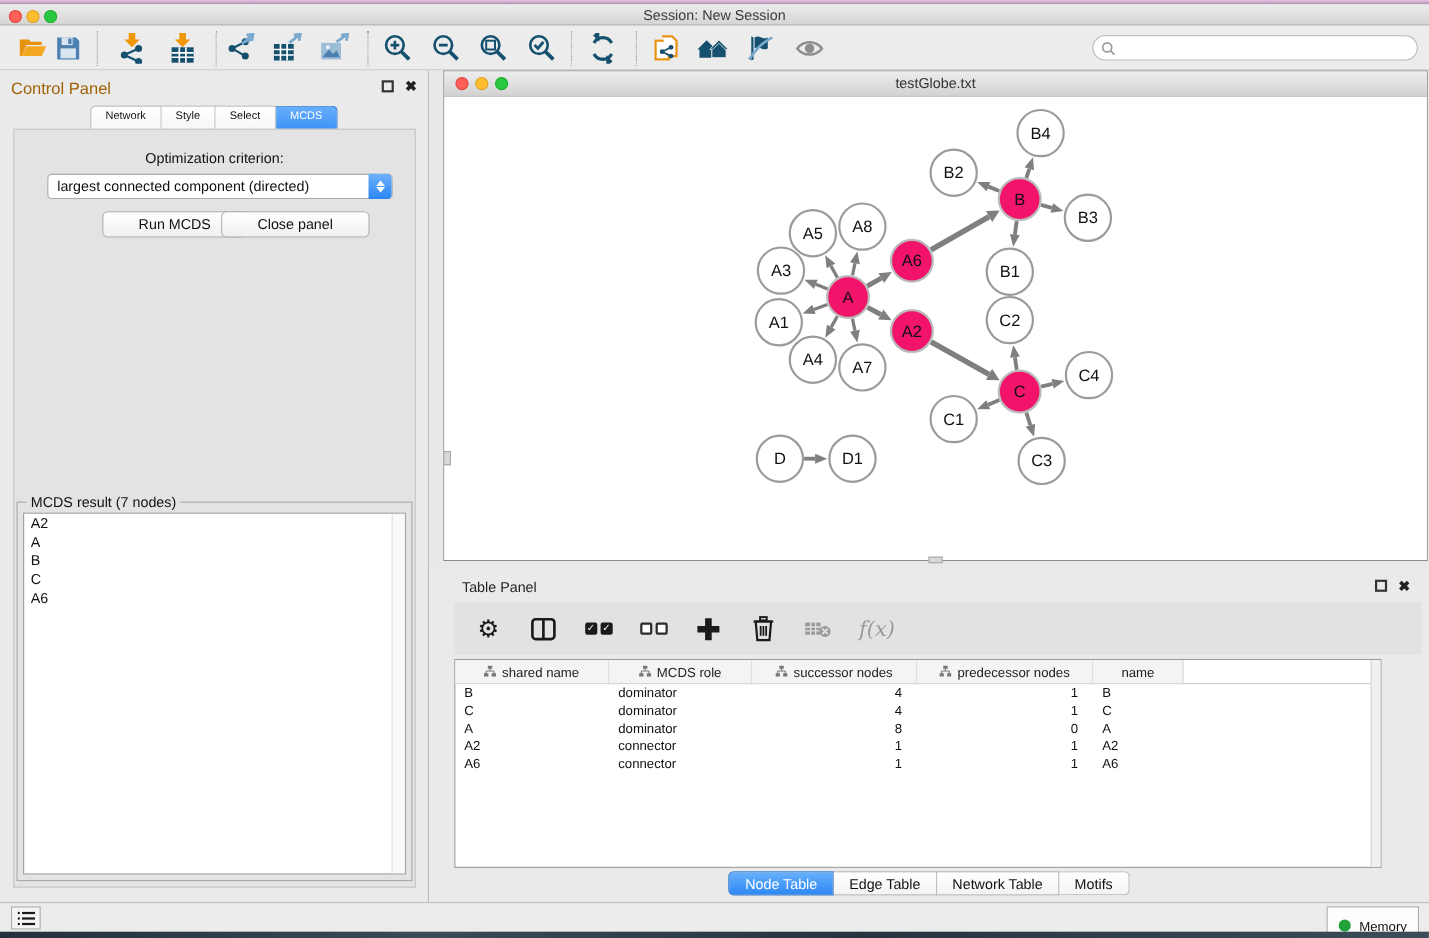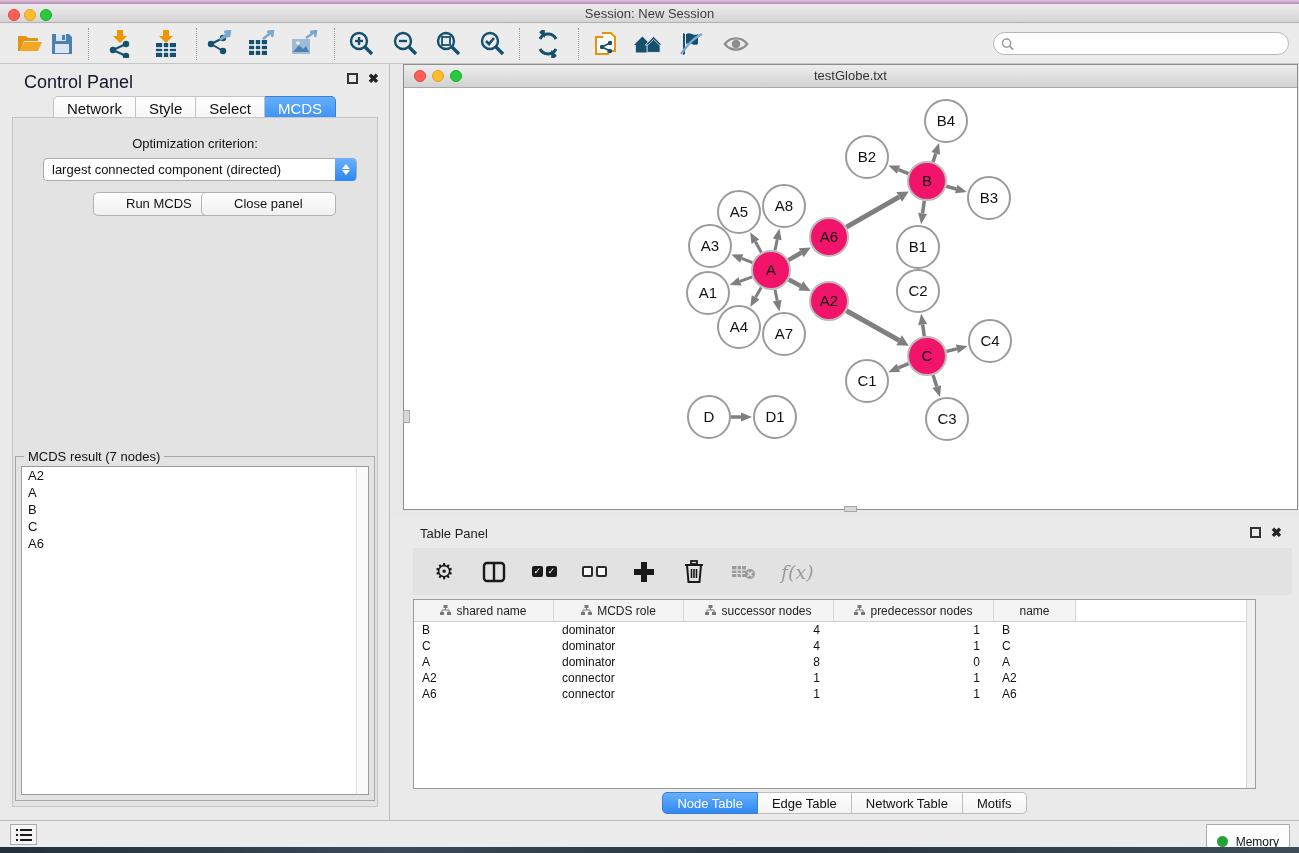--- a/index.html
+++ b/index.html
@@ -18,27 +18,27 @@
   
   #toolbar { position:absolute; left:0; top:24px; width:1299px; height:40px; background:#ececec; border-bottom:1px solid #c6c6c6; }
   .tbicon { position:absolute; top:6px; width:28px; height:28px; display:flex; align-items:center; justify-content:center; cursor:default; }
   .tbsep { position:absolute; top:4px; height:32px; width:0; border-left:1px dotted #9a9a9a; }
   #search-wrap { position:absolute; right:10px; top:8px; width:296px; height:23px; background:#fff; border:1px solid #b7b7b7; border-radius:12px; }
   #search-wrap svg { position:absolute; left:7px; top:4px; }
   #search-wrap input { position:absolute; left:24px; top:2px; width:260px; height:17px; border:none; outline:none; font-size:12px; background:transparent; }
 
   
   #control-panel { position:absolute; left:0; top:64px; width:390px; height:756px; background:#eaeaea; border-right:1px solid #bdbdbd; }
-  #cp-header { position:absolute; left:24px; top:8px; font-size:18px; color:#0f172a; }
+  #cp-header { position:absolute; left:10px; top:8px; font-size:15px; color:#a16207; }
   .panel-float { width:11px; height:11px; border:2px solid #333; display:inline-block; }
   .panel-close { font-size:13px; font-weight:bold; color:#222; line-height:11px; }
   .panel-btns { position:absolute; right:10px; top:9px; display:flex; gap:10px; align-items:center; }
 
   #cp-tabs { position:absolute; left:0; top:32px; width:100%; display:flex; justify-content:center; }
-  .tab { font-size:15px; padding:3px 13px; background:linear-gradient(#ffffff,#f2f2f2); border:1px solid #c2c2c2; border-left:none; color:#111; height:32px; }
+  .tab { font-size:10px; padding:3px 13px; background:linear-gradient(#ffffff,#f2f2f2); border:1px solid #c2c2c2; border-left:none; color:#111; height:32px; }
   .tab:first-child { border-left:1px solid #c2c2c2; border-radius:5px 0 0 5px; }
   .tab:last-child { border-radius:0 5px 5px 0; }
   .tab.selected { background:linear-gradient(#66aefb,#2d87f4); color:#fff; border-color:#3a7fd0; }
 
   #cp-content { position:absolute; left:12px; top:53px; width:366px; height:690px; background:#e3e3e3; border:1px solid #c5c5c5; }
   #opt-label { position:absolute; left:0; right:0; top:18px; text-align:center; font-size:13px; color:#111; }
   #criterion { position:absolute; left:30px; top:40px; width:314px; height:23px; background:#fff; border:1px solid #ababab; border-radius:4px; font-size:13px; color:#111; line-height:21px; padding-left:8px; }
   #criterion .stepper { position:absolute; right:0; top:-1px; width:21px; height:23px; border-radius:0 4px 4px 0; background:linear-gradient(#6cb1fb,#2c86f2); display:flex; flex-direction:column; align-items:center; justify-content:center; gap:1px; }
   .caret-up { width:0; height:0; border-left:4px solid transparent; border-right:4px solid transparent; border-bottom:5px solid #fff; }
   .caret-down { width:0; height:0; border-left:4px solid transparent; border-right:4px solid transparent; border-top:5px solid #fff; }

